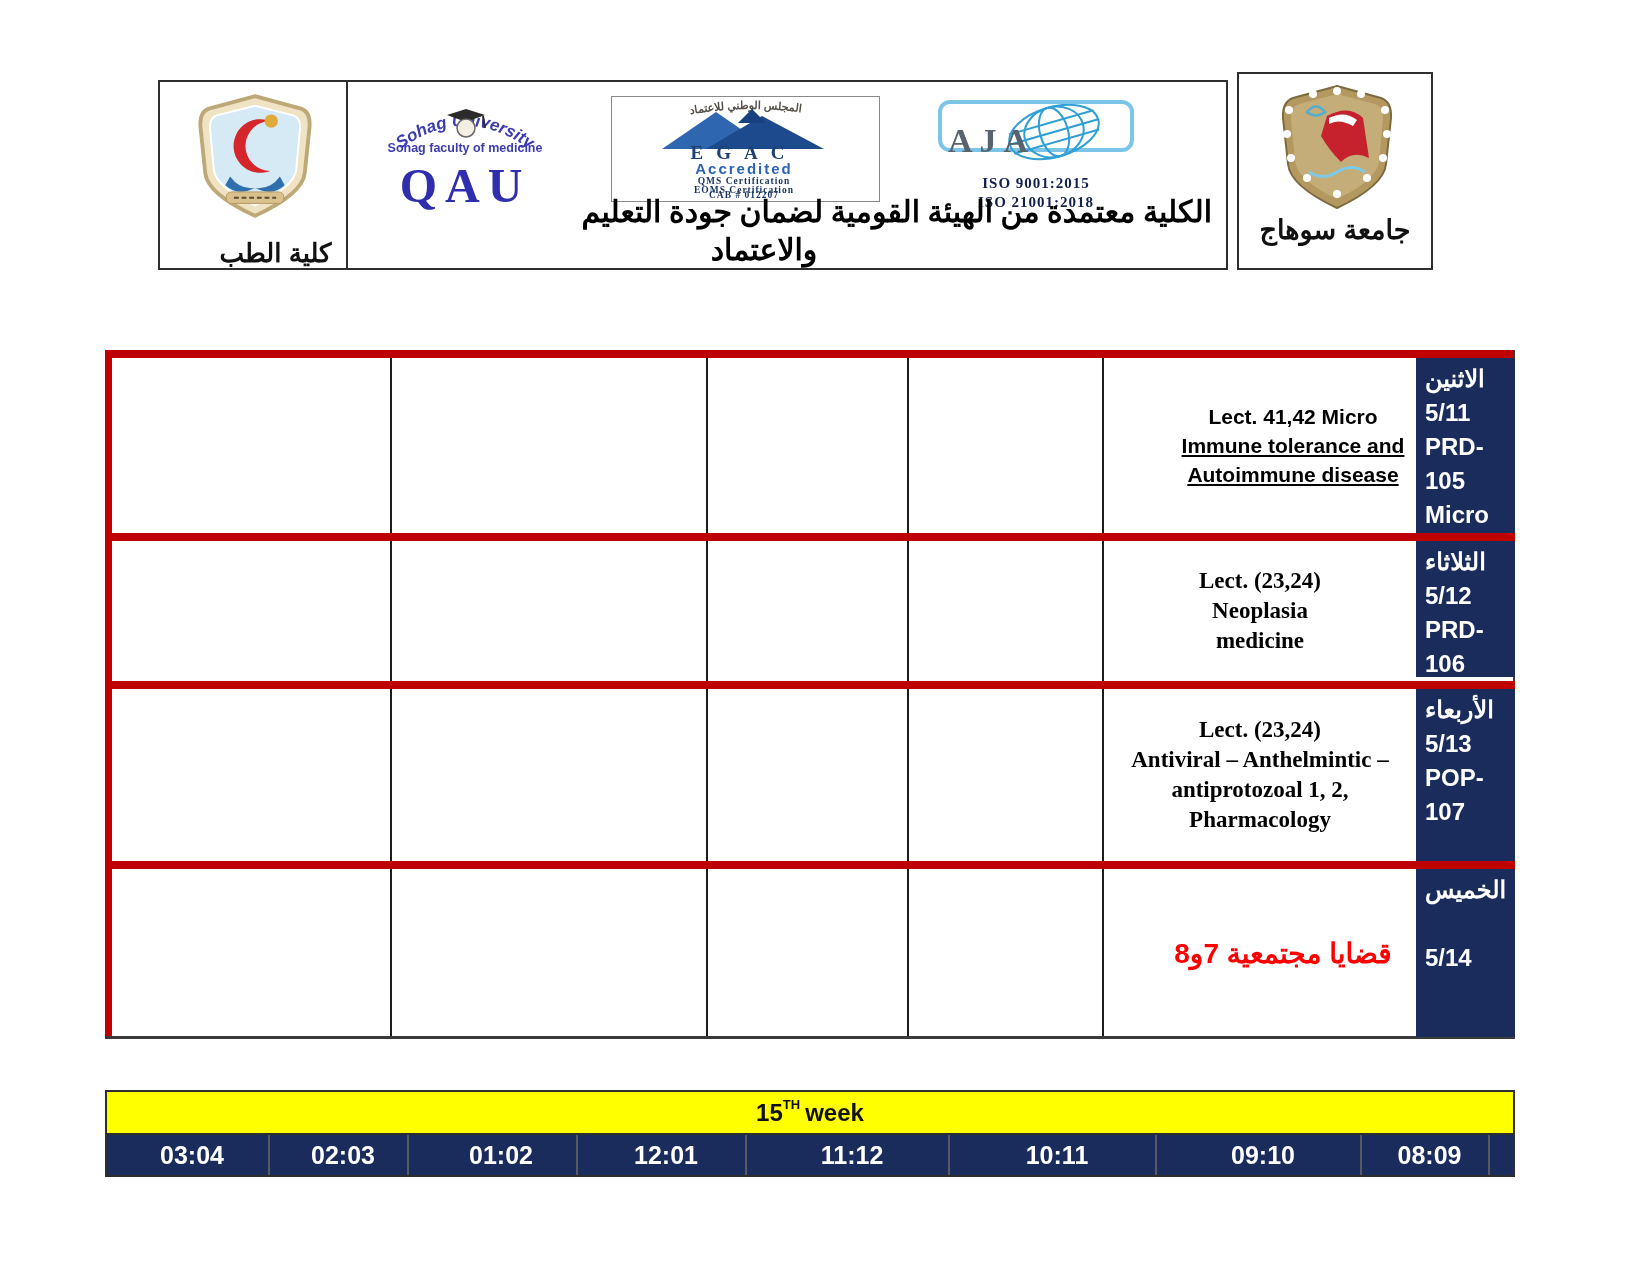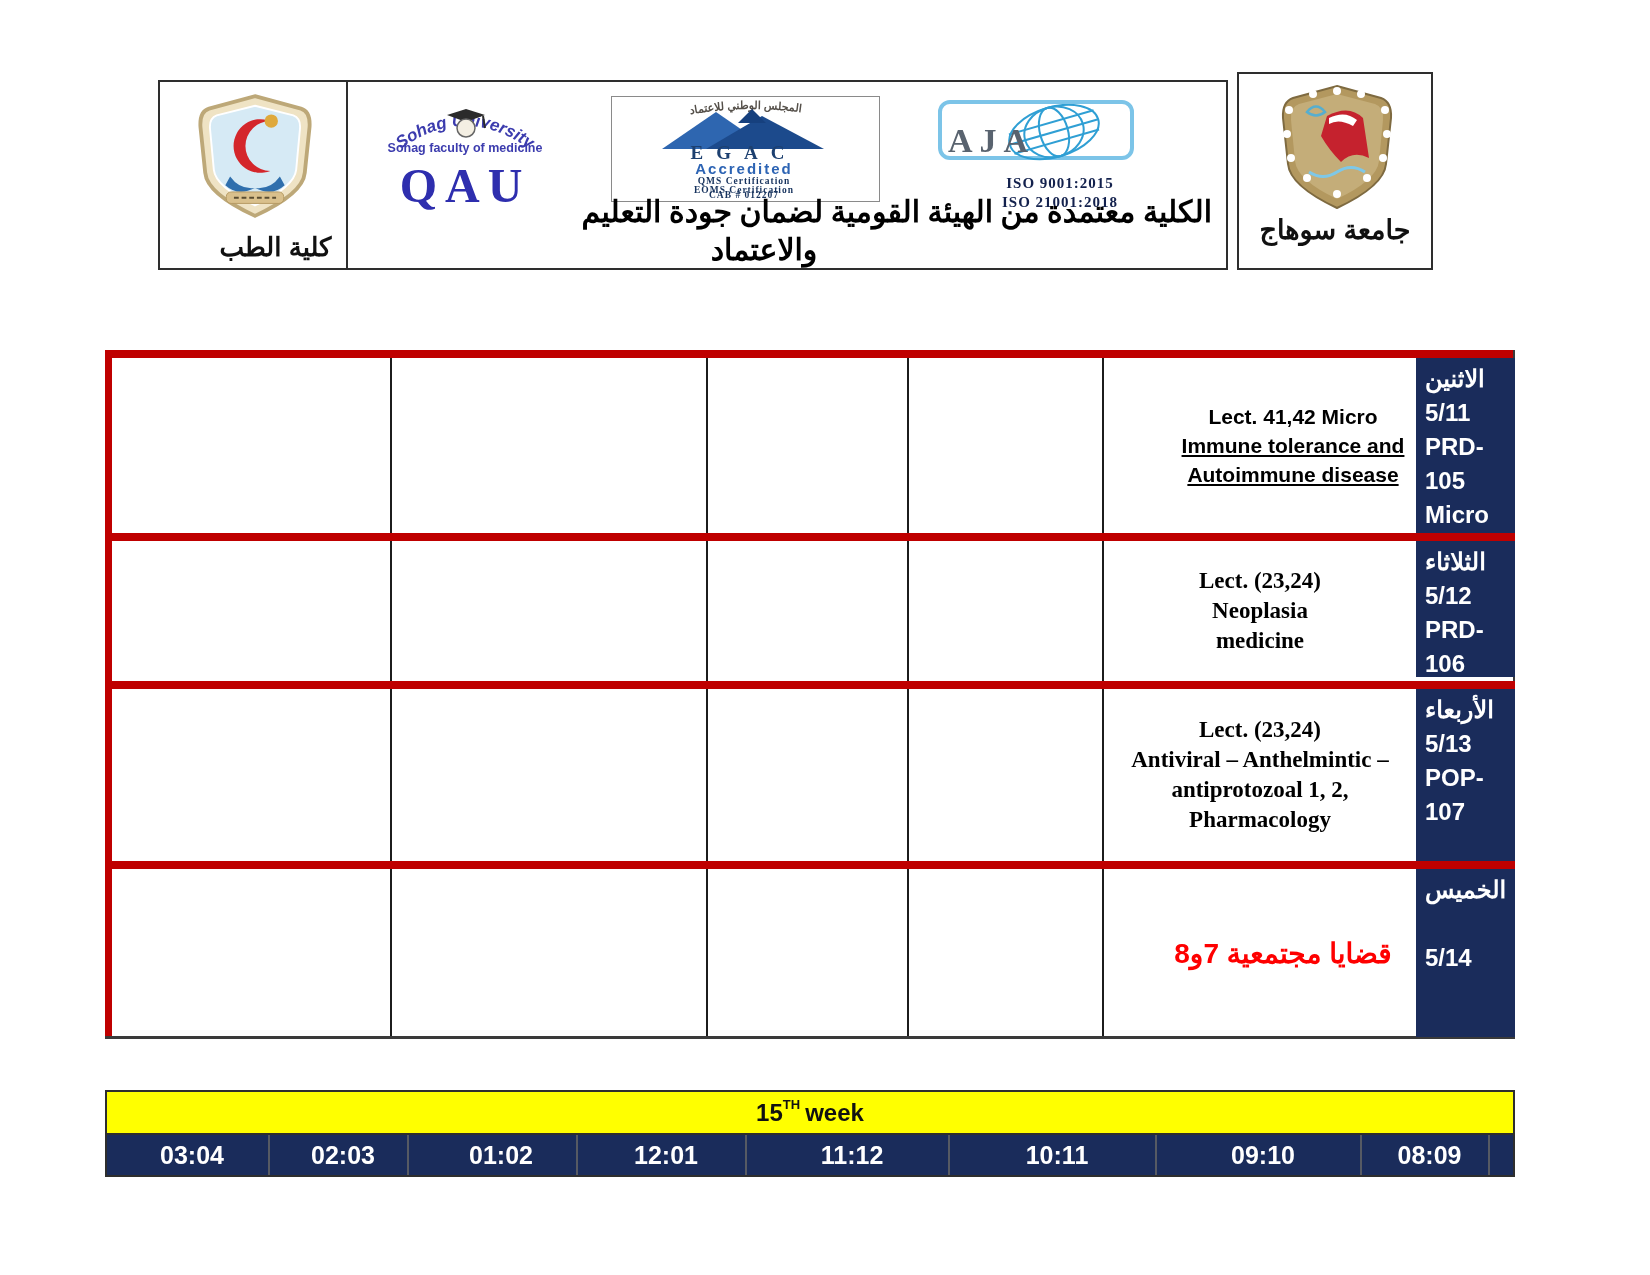--- a/index.html
+++ b/index.html
@@ -5,26 +5,26 @@
   html,body{margin:0;padding:0;background:#fff;}
   .page{position:relative;width:1650px;height:1275px;background:#ffffff;overflow:hidden;
         font-family:"Liberation Sans",sans-serif;color:#000;}
   
   .hbox{position:absolute;border:2px solid #2e2e2e;background:#fff;box-sizing:border-box;}
   .box-faculty{left:158px;top:80px;width:190px;height:190px;}
   .box-mid{left:346px;top:80px;width:882px;height:190px;}
   .box-univ{left:1237px;top:72px;width:196px;height:198px;}
   .hlogo{position:absolute;}
   .hlabel{position:absolute;left:0;right:0;text-align:center;font-weight:bold;color:#111;}
-  .faculty-label{top:150px;font-size:26px;margin-left:45px;}
+  .faculty-label{top:156px;font-size:26px;margin-left:45px;}
   .univ-label{top:140px;font-size:27px;}
   .qau-wrap{position:absolute;left:4px;top:4px;width:226px;height:152px;}
   .egac-box{position:absolute;left:263px;top:14px;width:267px;height:104px;border:1px solid #8a8a8a;background:#fff;}
-  .aja-box{position:absolute;left:590px;top:18px;width:196px;height:60px;border:4px solid #7cc4e8;border-radius:12px;background:#fff;box-sizing:border-box;}
-  .iso-lines{position:absolute;left:610px;top:92px;width:204px;text-align:center;
+  .aja-box{position:absolute;left:590px;top:18px;width:196px;height:52px;border:4px solid #7cc4e8;border-radius:12px;background:#fff;box-sizing:border-box;}
+  .iso-lines{position:absolute;left:586px;top:92px;width:204px;text-align:center;
              font-family:"Liberation Serif",serif;font-weight:bold;font-size:15px;line-height:19px;
              color:#13214d;letter-spacing:1px;}
   .acc-line1{position:absolute;right:14px;top:112px;white-space:nowrap;direction:rtl;
              font-family:"Liberation Serif",serif;font-weight:bold;font-size:30px;color:#000;}
   .acc-line2{position:absolute;left:0;right:46px;top:150px;text-align:center;direction:rtl;
              font-family:"Liberation Serif",serif;font-weight:bold;font-size:30px;color:#000;}
   
   .main-table{position:absolute;left:105px;top:350px;width:1410px;height:689px;background:#fff;}
   .bar{position:absolute;background:#bf0000;}
   .bar-top{left:0;top:0;width:1410px;height:8px;}

